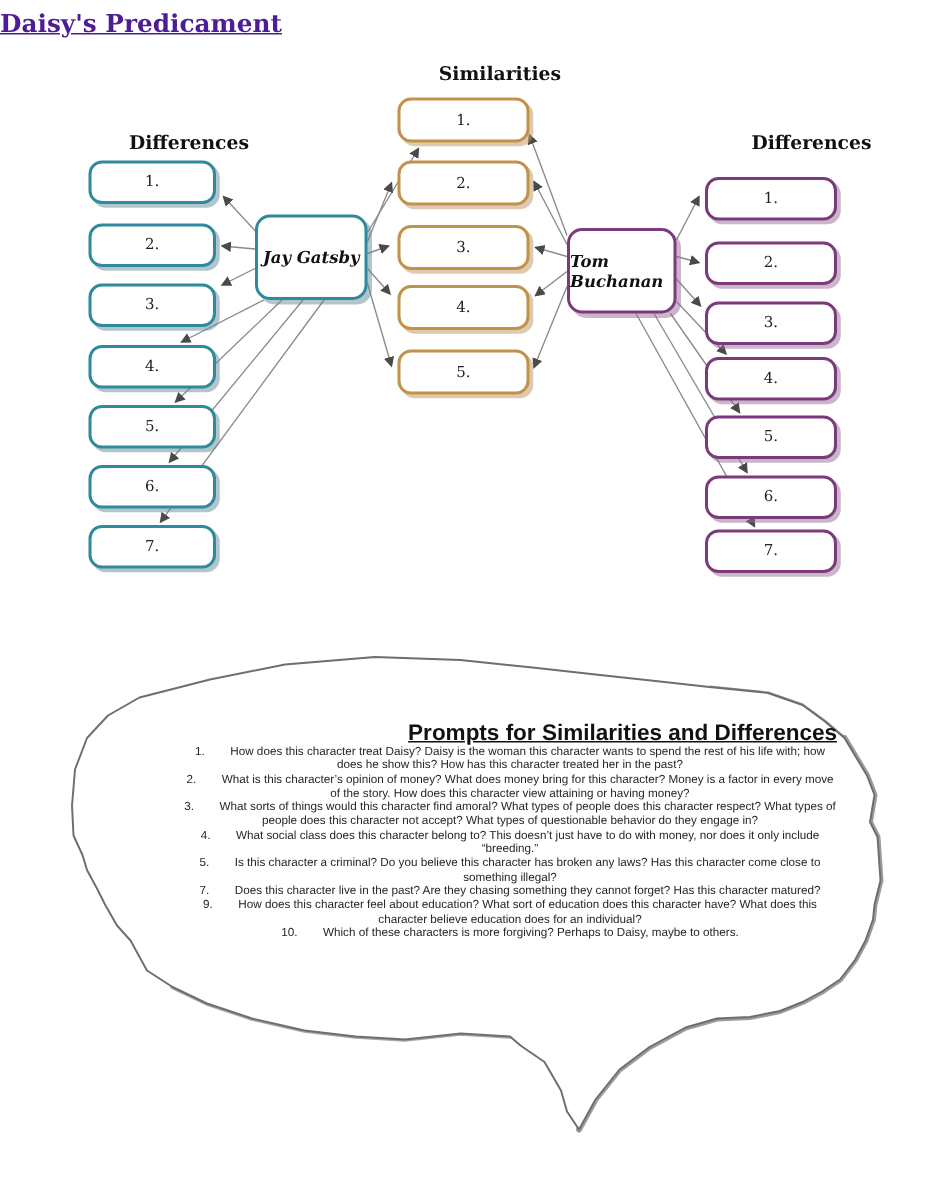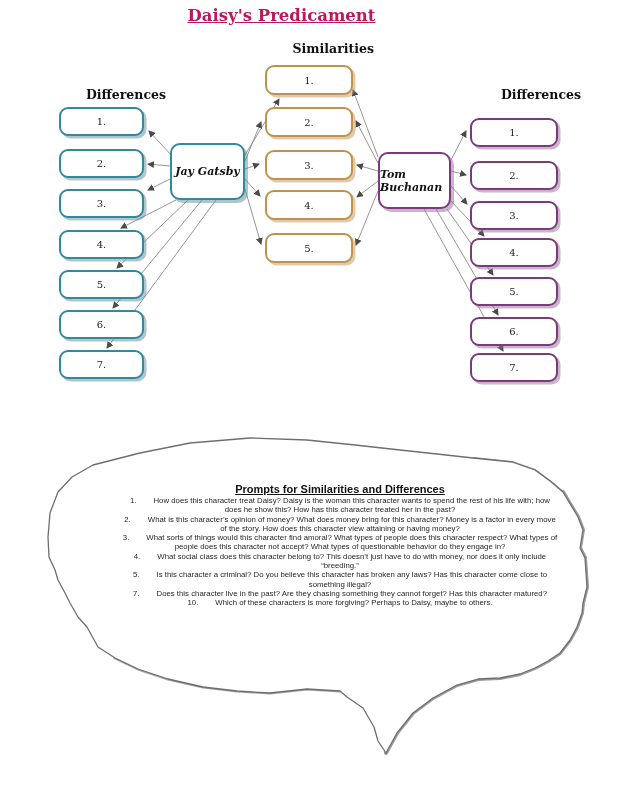--- a/index.html
+++ b/index.html
@@ -1,22 +1,22 @@
 <!DOCTYPE html>
 <html><head>
 <meta charset="utf-8">
 <style>
   html,body { margin:0; padding:0; background:#ffffff; }
   .page {
     position:relative; width:623px; height:800px; background:#ffffff;
     font-family:"DejaVu Serif", serif; overflow:hidden;
   }
   .doc-title {
-    position:absolute; top:6px; left:0; width:563px; text-align:center;
-    font-size:16.5px; font-weight:bold; text-decoration:underline; color:#be185d;
+    position:absolute; top:6px; left:0; width:563px; text-align:left;
+    font-size:16.5px; font-weight:bold; text-decoration:underline; color:#4c1d95;
   }
   .col-label {
     position:absolute; font-size:12.5px; font-weight:bold; color:#111;
     text-align:right; width:130px;
   }
   .lbl-sim   { top:41px; left:244px; }
   .lbl-diffL { top:87px; left:36px; }
   .lbl-diffR { top:87px; left:451px; }
 
   svg.layer { position:absolute; left:0; top:0; pointer-events:none; }
@@ -40,22 +40,22 @@
     border:2.5px solid var(--teal); box-shadow:3px 3px 0 var(--teal-sh); }
   .char-box.tb { left:378px; top:152px; width:73px; height:57px;
     border:2.5px solid var(--purple); box-shadow:3px 3px 0 var(--purple-sh); }
 
   .prompts {
     position:absolute; left:122px; top:483px; width:436px;
     font-family:"Liberation Sans", sans-serif; font-size:7.8px; line-height:9.3px;
     text-align:center; color:#262626;
   }
   .prompts-heading {
-    font-size:11px; line-height:12px; font-weight:bold; text-decoration:underline;
-    margin-bottom:1px; color:#111;
+    font-size:15px; line-height:12px; font-weight:bold; text-decoration:underline;
+    margin-bottom:1px; color:#111;text-align:right;
   }
   .prompt-item { }
   .pnum { display:inline; }
   .pgap { display:inline-block; width:17px; }
 </style>
 </head>
 <body>
 
 <div class="page" style="--teal: #2E8A9C; --teal-sh: rgba(100,140,152,0.5); --gold: #C2914A; --gold-sh: rgba(190,150,95,0.5); --purple: #7C3A7C; --purple-sh: rgba(150,110,150,0.5);">
 
@@ -182,17 +182,18 @@
 
   <div class="prompts">
     <div class="prompts-heading">Prompts for Similarities and Differences</div>
     <div id="prompts-list">
         <div class="prompt-item"><span class="pnum">1.</span><span class="pgap"></span><span class="ptext">How does this character treat Daisy? Daisy is the woman this character wants to spend the rest of his life with; how does he show this? How has this character treated her in the past?</span></div>
         <div class="prompt-item"><span class="pnum">2.</span><span class="pgap"></span><span class="ptext">What is this character’s opinion of money? What does money bring for this character? Money is a factor in every move of the story. How does this character view attaining or having money?</span></div>
         <div class="prompt-item"><span class="pnum">3.</span><span class="pgap"></span><span class="ptext">What sorts of things would this character find amoral? What types of people does this character respect? What types of people does this character not accept? What types of questionable behavior do they engage in?</span></div>
         <div class="prompt-item"><span class="pnum">4.</span><span class="pgap"></span><span class="ptext">What social class does this character belong to? This doesn’t just have to do with money, nor does it only include “breeding.”</span></div>
         <div class="prompt-item"><span class="pnum">5.</span><span class="pgap"></span><span class="ptext">Is this character a criminal? Do you believe this character has broken any laws? Has this character come close to something illegal?</span></div>
         <div class="prompt-item"><span class="pnum">7.</span><span class="pgap"></span><span class="ptext">Does this character live in the past? Are they chasing something they cannot forget? Has this character matured?</span></div>
+        <div class="prompt-item"><span class="pnum">9.</span><span class="pgap"></span><span class="ptext">How does this character feel about education? What sort of education does this character have? What does this character believe education does for an individual?</span></div>
         <div class="prompt-item"><span class="pnum">10.</span><span class="pgap"></span><span class="ptext">Which of these characters is more forgiving? Perhaps to Daisy, maybe to others.</span></div>
       </div>
   </div>
 
 </div>
 
 </body></html>

